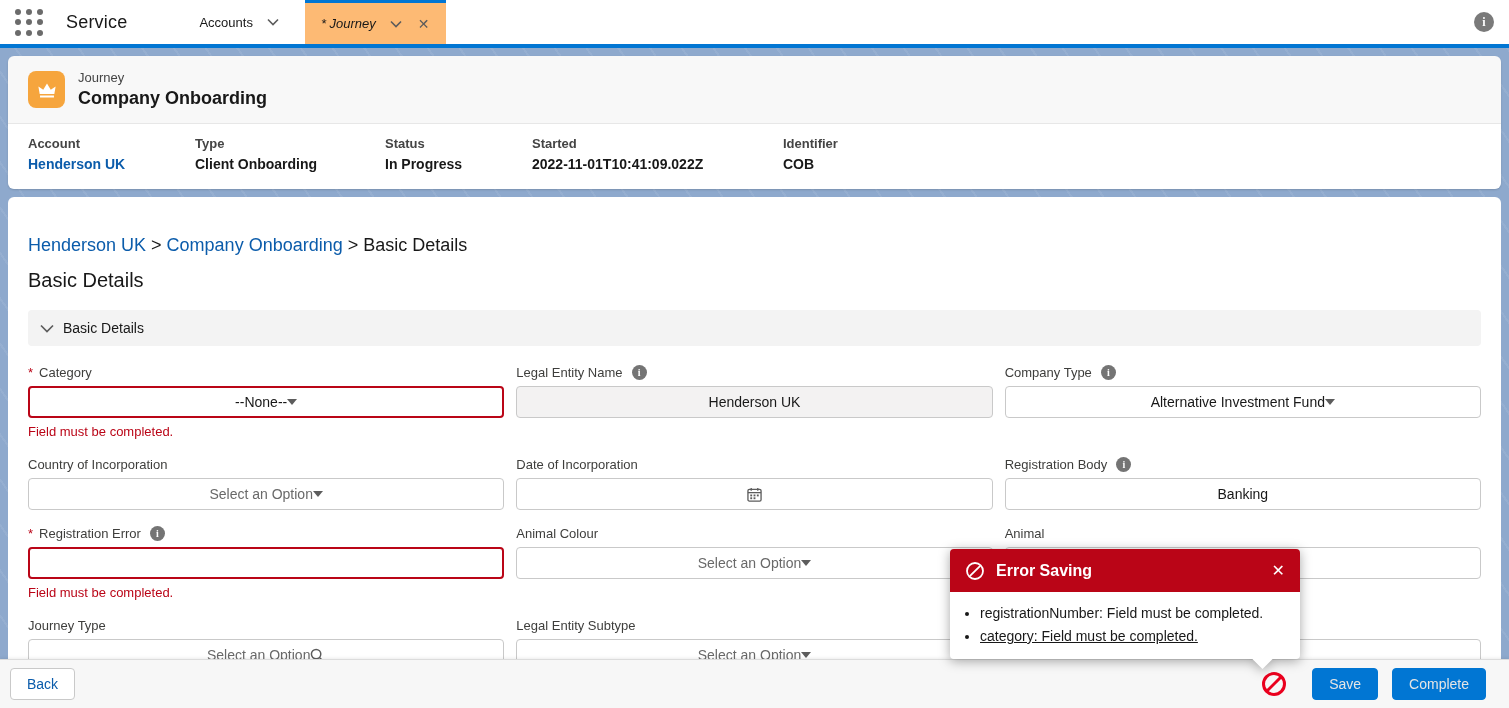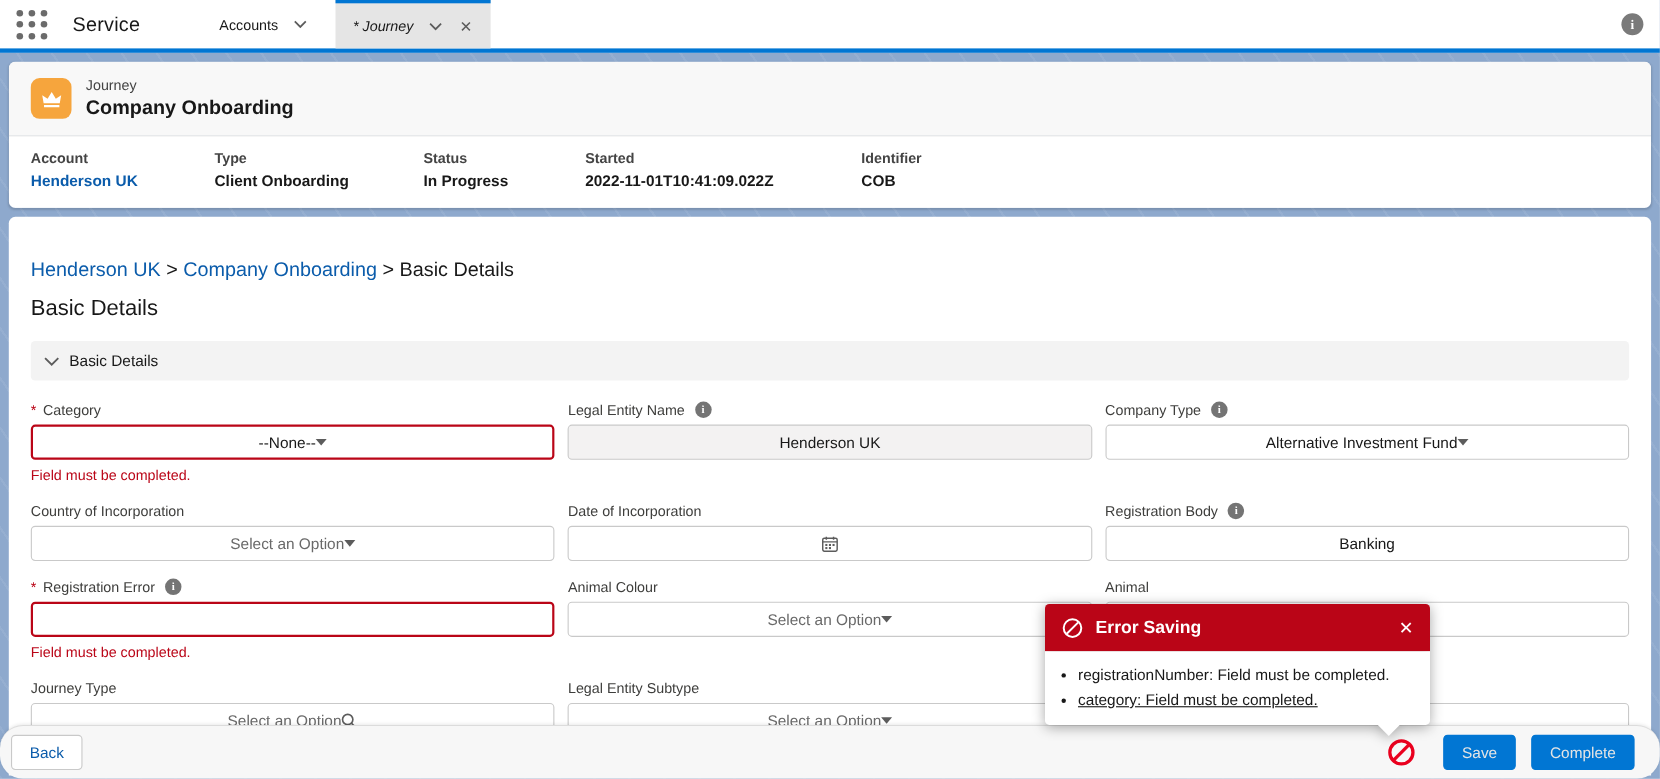--- a/index.html
+++ b/index.html
@@ -11,21 +11,21 @@
     position:relative; color:#181818;
   }
   
   .nav { height:48px; background:#fff; border-bottom:4px solid #0176d3; display:flex; align-items:stretch; position:relative; z-index:20; }
   .waffle { width:30px; height:28px; margin:9px 0 0 15px; display:grid; grid-template-columns:repeat(3,1fr); gap:3px; cursor:pointer; }
   .waffle i { width:6px; height:6px; border-radius:50%; background:#6b6b6b; }
   .app-name { font-size:18px; color:#181818; align-self:center; margin-left:21px; letter-spacing:.2px; }
   .tab { display:flex; align-items:center; font-size:13px; color:#181818; padding:0 14px; cursor:pointer; }
   .tab.plain { margin-left:58px; }
   .tab .chev { margin-left:14px; }
-  .tab.active { margin-left:12px; background:#e5e5e5; border-top:3px solid #0176d3; font-style:italic; padding:0 16px; }
+  .tab.active { margin-left:12px; background:#fdba74; border-top:3px solid #0176d3; font-style:italic; padding:0 16px; }
   .tab.active .x { font-style:normal; color:#5c5c5c; margin-left:16px; font-size:14px; }
   .nav-spacer { flex:1; }
   .nav-info { align-self:center; margin-right:15px; width:20px; height:20px; border-radius:50%; background:#7a7a7a; color:#fff; font-size:12px; font-weight:bold; display:flex; align-items:center; justify-content:center; cursor:pointer; font-family:"Liberation Serif",serif; }
   
   .card { margin:8px 8px 0; border-radius:6px; overflow:hidden; box-shadow:0 1px 2px rgba(0,0,0,.15); }
   .card-top { background:#f8f8f8; padding:14px 20px; display:flex; align-items:center; gap:13px; }
   .obj-icon { width:37px; height:37px; border-radius:8px; background:#f6a53d; display:flex; align-items:center; justify-content:center; flex:none; }
   .entity-label { font-size:13px; color:#444; margin-bottom:3px; }
   .record-title { font-size:18px; font-weight:bold; color:#181818; }
   .card-fields { background:#ffffff; border-top:1px solid #e7e7e7; padding:12px 20px 17px; display:flex;font-weight:bold; }
@@ -55,21 +55,21 @@
   
   .popup { position:absolute; left:950px; top:549px; width:350px; z-index:50; filter:drop-shadow(0 2px 6px rgba(0,0,0,.35)); }
   .popup-head { background:#ba0517; border-radius:4px 4px 0 0; height:43px; display:flex; align-items:center; padding:0 15px; }
   .popup-title { color:#fff; font-size:16px; font-weight:bold; margin-left:11px; flex:1; }
   .popup-x { color:#fff; font-size:16px; cursor:pointer; }
   .popup-body { background:#fff; border-radius:0 0 4px 4px; padding:13px 14px 15px 30px; position:relative; }
   .popup-body li { font-size:14px; color:#181818; margin-bottom:7px; }
   .popup-body li:last-child { margin-bottom:0;text-decoration:underline; }
   .popup-arrow { position:absolute; left:305px; bottom:-7px; width:15px; height:15px; background:#fff; transform:rotate(45deg); }
   
-  .footer { position:absolute; left:0; bottom:0; width:1509px; height:49px; background:#f7f7f7; border-top:1px solid #dcdcdc; display:flex; align-items:center; padding:0 23px 0 10px; z-index:10; box-shadow:0 -1px 3px rgba(0,0,0,.08);border-radius:21px; }
+  .footer { position:absolute; left:0; bottom:0; width:1509px; height:49px; background:#f7f7f7; border-top:1px solid #dcdcdc; display:flex; align-items:center; padding:0 23px 0 10px; z-index:10; box-shadow:0 -1px 3px rgba(0,0,0,.08); }
   .btn { height:32px; border-radius:4px; font-size:14px; font-family:"Liberation Sans",sans-serif; padding:0 16px; cursor:pointer; }
   .btn.neutral { background:#fff; border:1px solid #c9c9c9; color:#0b5cab; }
   .btn.brand { background:#0176d3; border:1px solid #0176d3; color:#e5e5e5; }
   .f-spacer { flex:1; }
   .ban-wrap { margin-right:25px; display:flex; cursor:pointer; }
   .btn + .btn { margin-left:14px; }
 </style>
 </head>
 <body>
 

